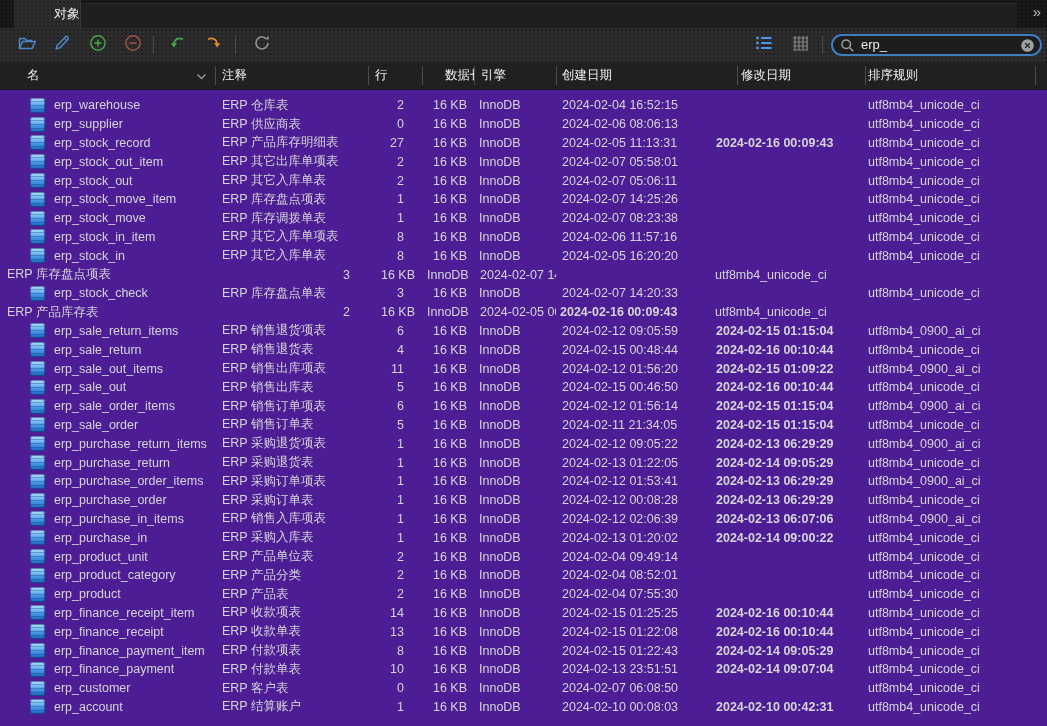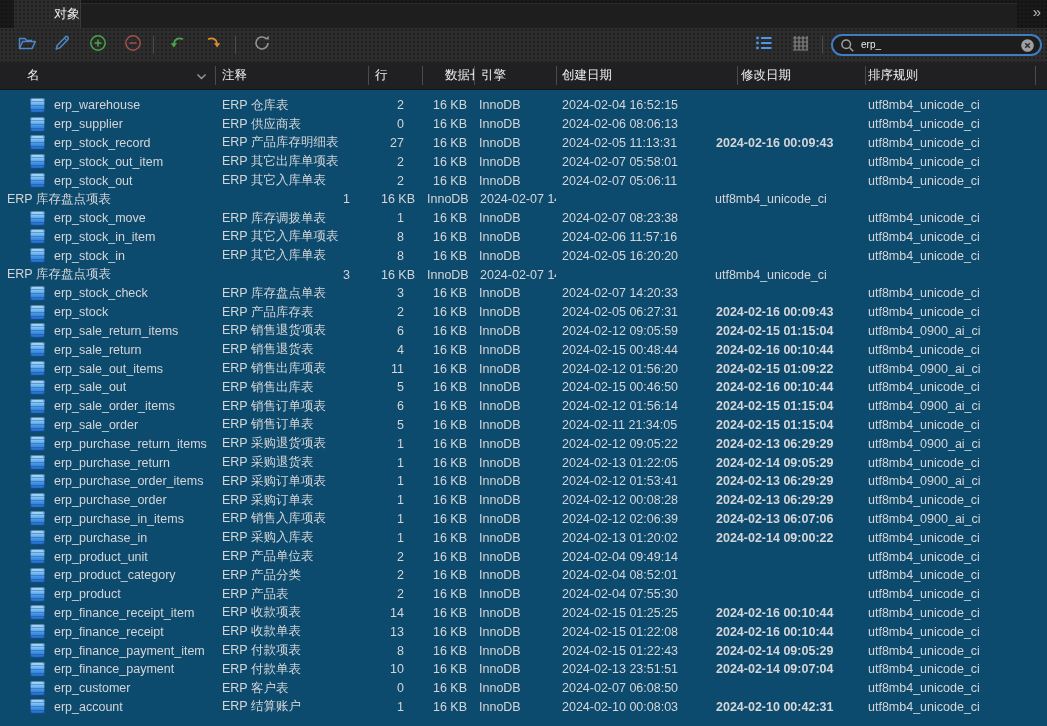--- a/index.html
+++ b/index.html
@@ -24,37 +24,37 @@
   
   .toolbar{position:absolute;top:28px;left:0;width:1047px;height:34px;background-color:#2d2d2e;}
   .tbtn{position:absolute;top:7px;width:22px;height:20px;display:flex;align-items:center;justify-content:center;}
   .tsep{position:absolute;top:8px;width:1px;height:18px;background:#4a4a4c;}
   
   .search{
     position:absolute;left:831px;top:6px;width:211px;height:22px;box-sizing:border-box;
     background:#1d1d1e;border:2px solid #3f7dc0;border-radius:11px;
     display:flex;align-items:center;padding:0 5px 0 7px;
   }
-  .search-text{flex:1;color:#ececee;font-size:10px;margin-left:6px;line-height:18px;}
+  .search-text{flex:1;color:#ececee;font-size:13px;margin-left:6px;line-height:18px;}
   
   .grid-cols{display:grid;grid-template-columns:215px 153px 54px 52px 82px 156px 153px 170px 1fr;}
   .thead{
     position:absolute;top:62px;left:0;width:1047px;height:28px;box-sizing:border-box;
     background:#202022;border-bottom:1px solid #151516;align-items:center;
     color:#efeff1;font-size:12.5px;
   }
   .hcell{position:relative;height:100%;display:flex;align-items:center;box-sizing:border-box;padding-left:7px;white-space:nowrap;overflow:hidden;}
   .hcell:not(:first-child)::before{content:"";position:absolute;left:0;top:4px;bottom:4px;width:1px;background:#4b4b4d;}
   .hcell.h0{padding-left:27px;justify-content:space-between;padding-right:8px;}
   .hcell.h3{padding-left:23px;}
   .hcell.h4{}
   .hcell.h5{padding-left:6px;}
   .hcell.h6{padding-left:4px;margin-left:25px;}
   .hcell.h7{padding-left:3px;}
-  .rows{position:absolute;top:90px;left:0;width:1047px;bottom:0;background:#0c4a6e;padding-top:6px;box-sizing:border-box;overflow:hidden;}
+  .rows{position:absolute;top:90px;left:0;width:1047px;bottom:0;background:#4c1d95;padding-top:6px;box-sizing:border-box;overflow:hidden;}
   .row{height:18.8px;align-items:center;color:#d5d5d7;font-size:12.5px;}
   .cell{box-sizing:border-box;padding-left:7px;white-space:nowrap;overflow:hidden;}
   .cell.c0{display:flex;align-items:center;gap:9px;padding-left:30px;}
   .cell.c2{text-align:right;padding-right:18px;padding-left:0;}
   .cell.c3{text-align:right;padding-right:7px;padding-left:0;}
   .cell.c4{padding-left:5px;}
   .cell.c5{padding-left:6px;}
   .cell.c6{padding-left:4px;font-weight:bold;}
   .cell.c7{padding-left:3px;}
   .tbl-icon{
@@ -272,20 +272,24 @@
       <div class="cell c1">ERP 其它入库单表</div>
       <div class="cell c2">2</div>
       <div class="cell c3">16 KB</div>
       <div class="cell c4">InnoDB</div>
       <div class="cell c5">2024-02-07 05:06:11</div>
       <div class="cell c6"></div>
       <div class="cell c7">utf8mb4_unicode_ci</div>
       <div class="cell"></div>
     </div>
     <div class="row grid-cols">
+      <div class="cell c0">
+        <span class="tbl-icon"></span>
+        <span>erp_stock_move_item</span>
+      </div>
       <div class="cell c1">ERP 库存盘点项表</div>
       <div class="cell c2">1</div>
       <div class="cell c3">16 KB</div>
       <div class="cell c4">InnoDB</div>
       <div class="cell c5">2024-02-07 14:25:26</div>
       <div class="cell c6"></div>
       <div class="cell c7">utf8mb4_unicode_ci</div>
       <div class="cell"></div>
     </div>
     <div class="row grid-cols">
@@ -348,24 +352,20 @@
       <div class="cell c1">ERP 库存盘点单表</div>
       <div class="cell c2">3</div>
       <div class="cell c3">16 KB</div>
       <div class="cell c4">InnoDB</div>
       <div class="cell c5">2024-02-07 14:20:33</div>
       <div class="cell c6"></div>
       <div class="cell c7">utf8mb4_unicode_ci</div>
       <div class="cell"></div>
     </div>
     <div class="row grid-cols">
-      <div class="cell c0">
-        <span class="tbl-icon"></span>
-        <span>erp_stock</span>
-      </div>
       <div class="cell c1">ERP 产品库存表</div>
       <div class="cell c2">2</div>
       <div class="cell c3">16 KB</div>
       <div class="cell c4">InnoDB</div>
       <div class="cell c5">2024-02-05 06:27:31</div>
       <div class="cell c6">2024-02-16 00:09:43</div>
       <div class="cell c7">utf8mb4_unicode_ci</div>
       <div class="cell"></div>
     </div>
     <div class="row grid-cols">

